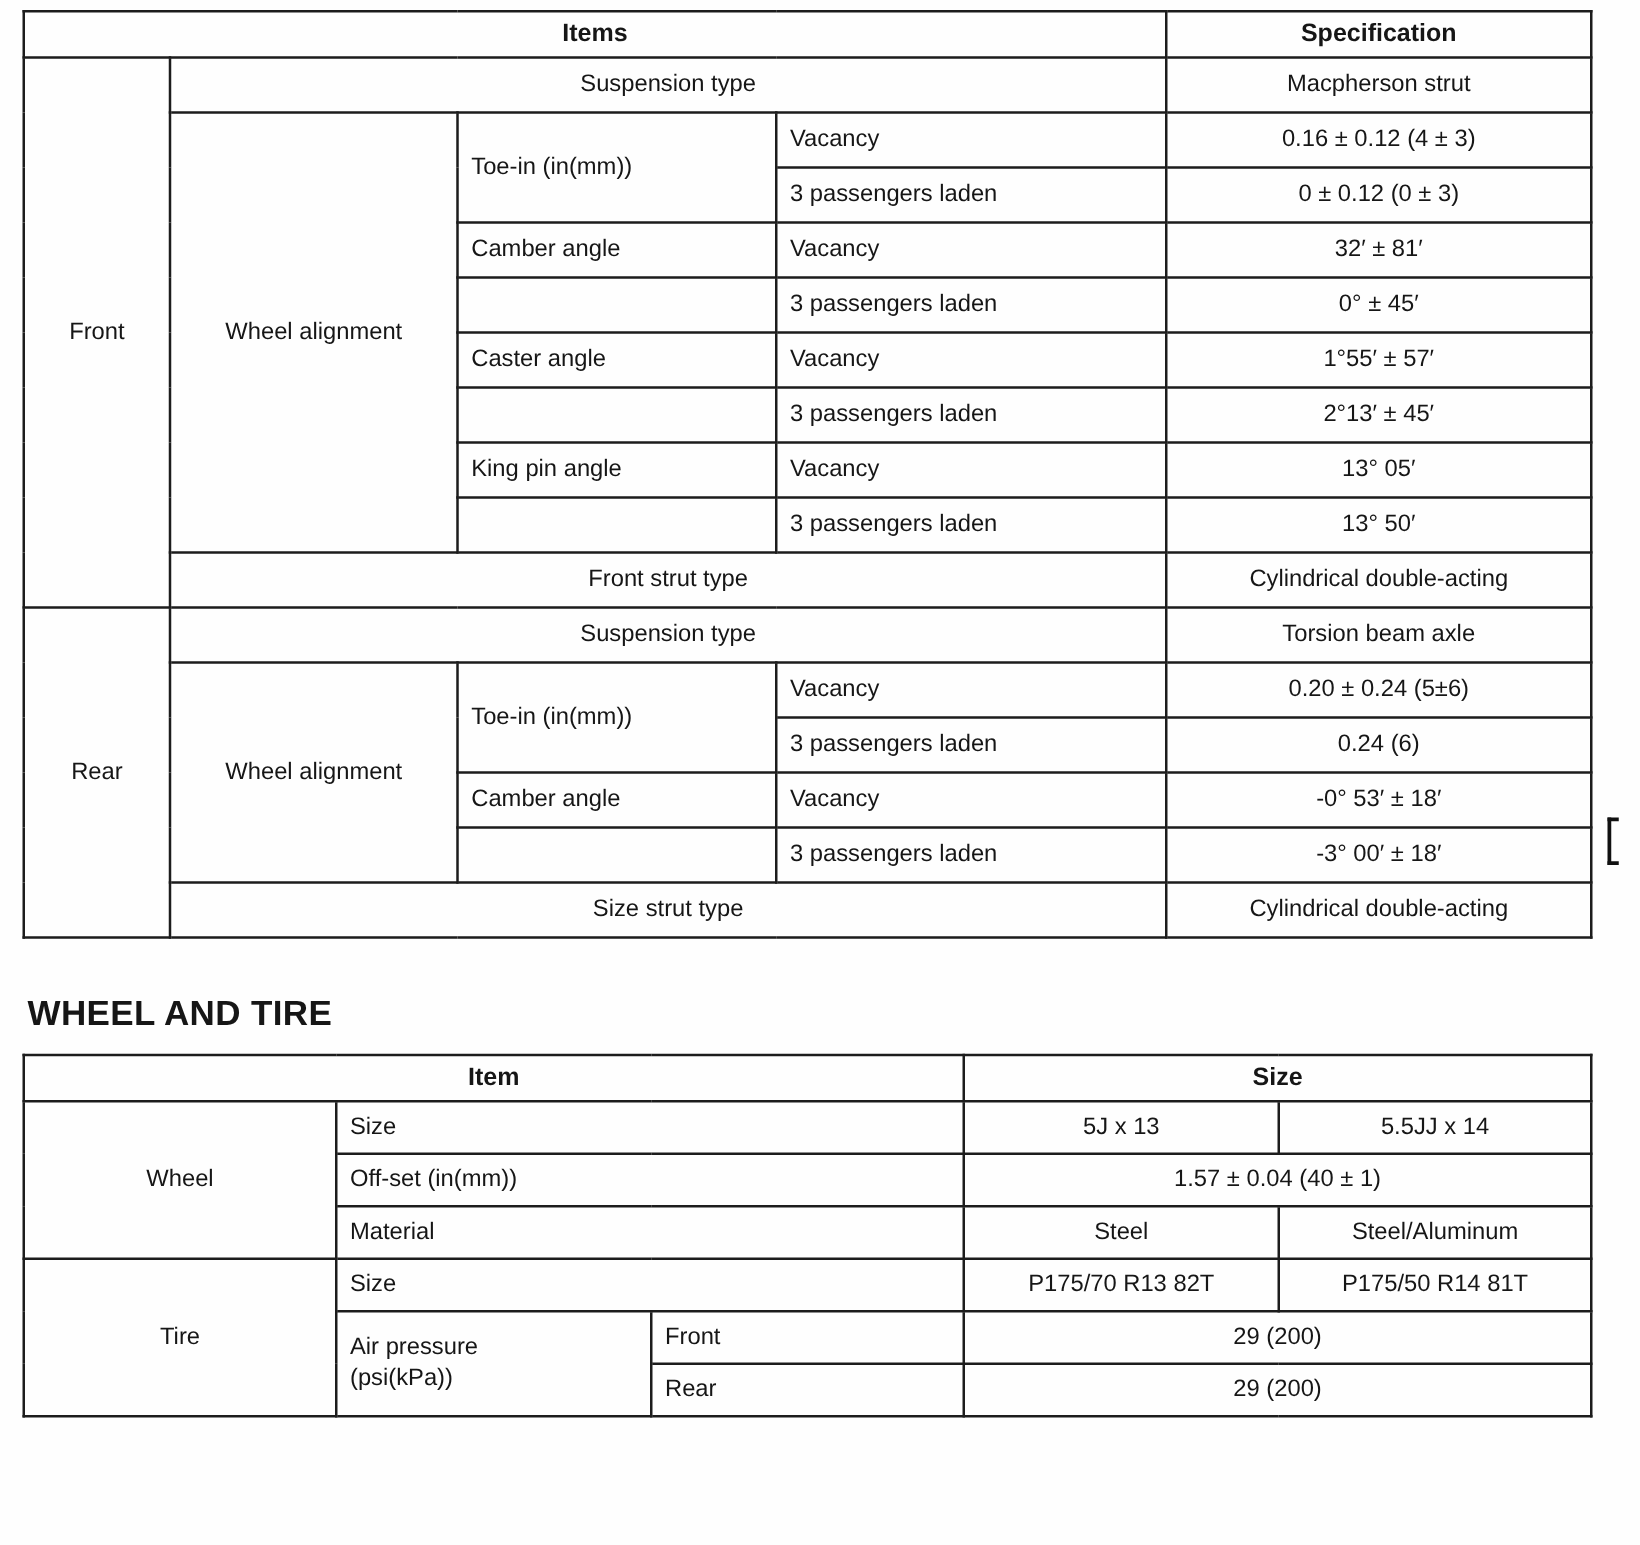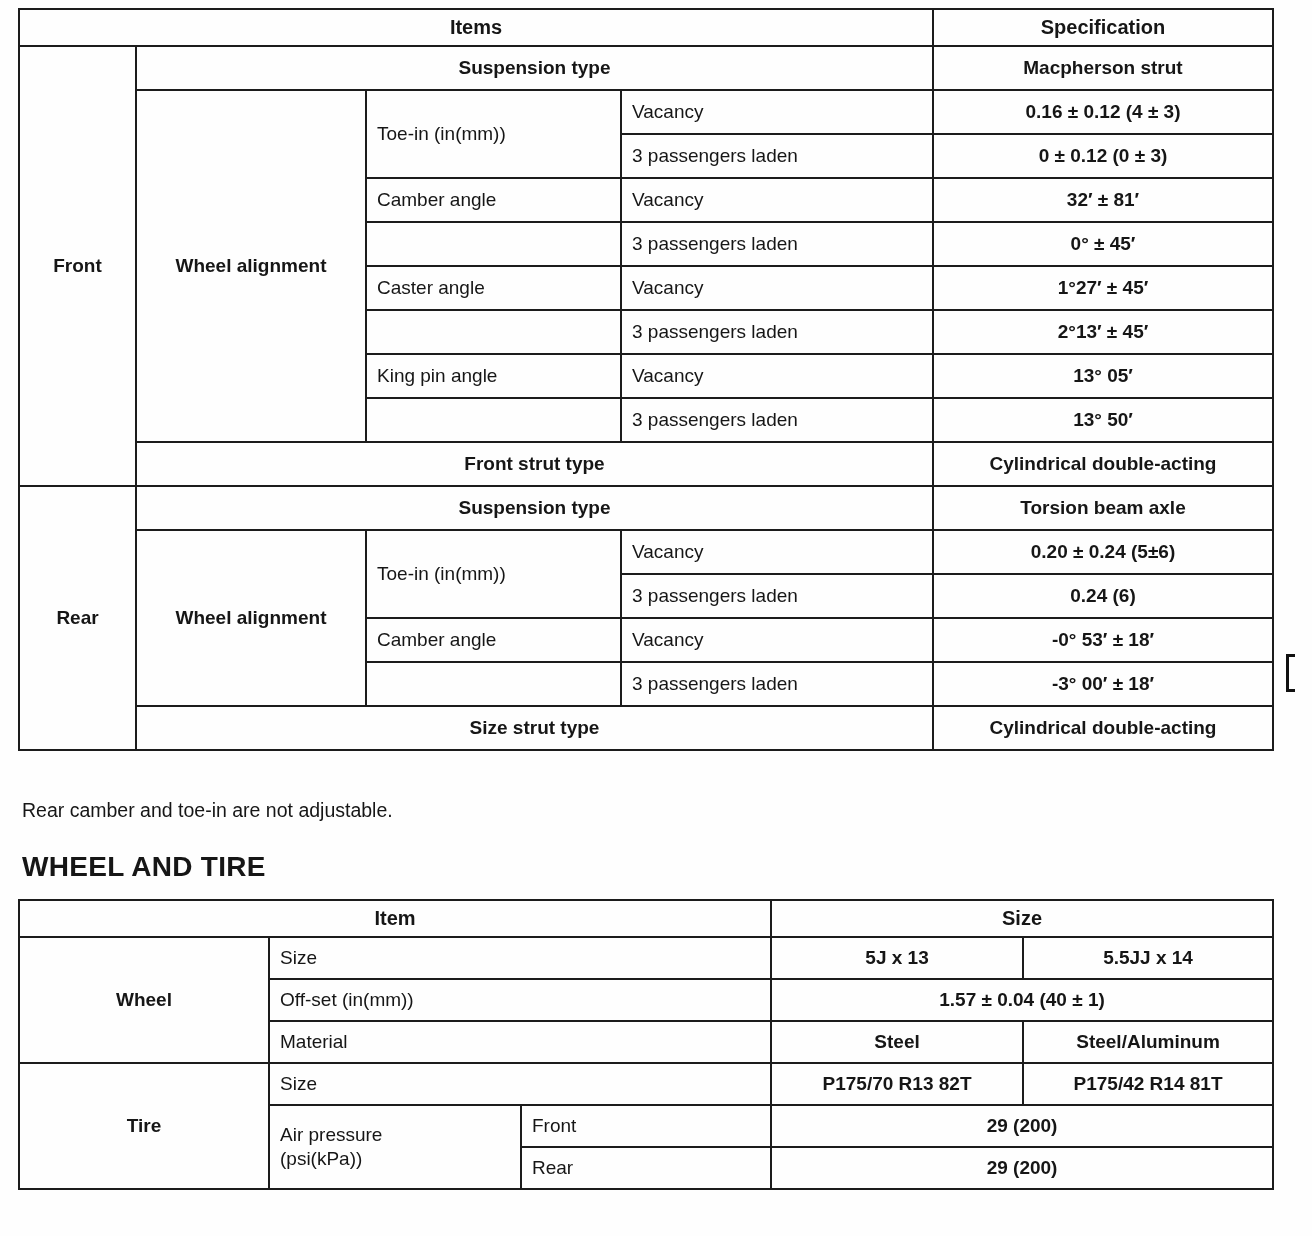--- a/index.html
+++ b/index.html
@@ -23,21 +23,21 @@
     border: 2px solid #1c1c1c;
     padding: 3px 10px;
     vertical-align: middle;
     overflow: hidden;
     white-space: nowrap;
   }
   .tbl1 td { height: 44px; }
   .tbl1 tr.head td { height: 37px; }
   .tbl2 td { height: 42px; }
   .tbl2 tr.head td { height: 37px; }
-  .c { text-align: center; font-weight: bold; }
+  .c { text-align: center; }
   .l { text-align: left; padding-left: 14px; }
   .b { font-weight: bold; font-size: 20px; }
   .notes { margin: 44px 0 0 4px; font-size: 19.5px; line-height: 1.55; }
   .h2 { margin: 26px 0 16px 4px; font-weight: bold; font-size: 28px; letter-spacing: 0.3px; }
   .air-label div { line-height: 1.3; }
   .artifact {
     position: absolute;
     left: 1286px;
     top: 654px;
     width: 9px;
@@ -86,21 +86,21 @@
         <td class="c">32′  ± 81′</td>
       </tr>
       <tr>
         <td class="l"></td>
         <td class="l">3 passengers laden</td>
         <td class="c">0° ± 45′</td>
       </tr>
       <tr>
         <td class="l">Caster angle</td>
         <td class="l">Vacancy</td>
-        <td class="c">1°27′  ± 45′</td>
+        <td class="c">1°55′  ± 57′</td>
       </tr>
       <tr>
         <td class="l"></td>
         <td class="l">3 passengers laden</td>
         <td class="c">2°13′  ± 45′</td>
       </tr>
       <tr>
         <td class="l">King pin angle</td>
         <td class="l">Vacancy</td>
         <td class="c">13° 05′</td>
@@ -141,21 +141,20 @@
         <td class="c">-3° 00′  ± 18′</td>
       </tr>
       <tr>
         <td colspan="3" class="c">Size strut type</td>
         <td class="c">Cylindrical double-acting</td>
       </tr>
     </tbody>
   </table>
 
   <div class="notes">
-    <div>Rear camber and toe-in are not adjustable.</div>
   </div>
 
   <div class="h2">WHEEL AND TIRE</div>
 
   <table class="spec tbl2">
     <colgroup>
       <col style="width:250px">
         <col style="width:252px">
         <col style="width:250px">
         <col style="width:252px">
@@ -178,21 +177,21 @@
       </tr>
       <tr>
         <td colspan="2" class="l">Material</td>
         <td class="c">Steel</td>
         <td class="c">Steel/Aluminum</td>
       </tr>
       <tr>
         <td rowspan="3" class="c">Tire</td>
         <td colspan="2" class="l">Size</td>
         <td class="c">P175/70 R13 82T</td>
-        <td class="c">P175/42 R14 81T</td>
+        <td class="c">P175/50 R14 81T</td>
       </tr>
       <tr>
         <td rowspan="2" class="l air-label">
           <div>Air pressure</div>
           <div>(psi(kPa))</div>
         </td>
         <td class="l">Front</td>
         <td colspan="2" class="c">29 (200)</td>
       </tr>
       <tr>

